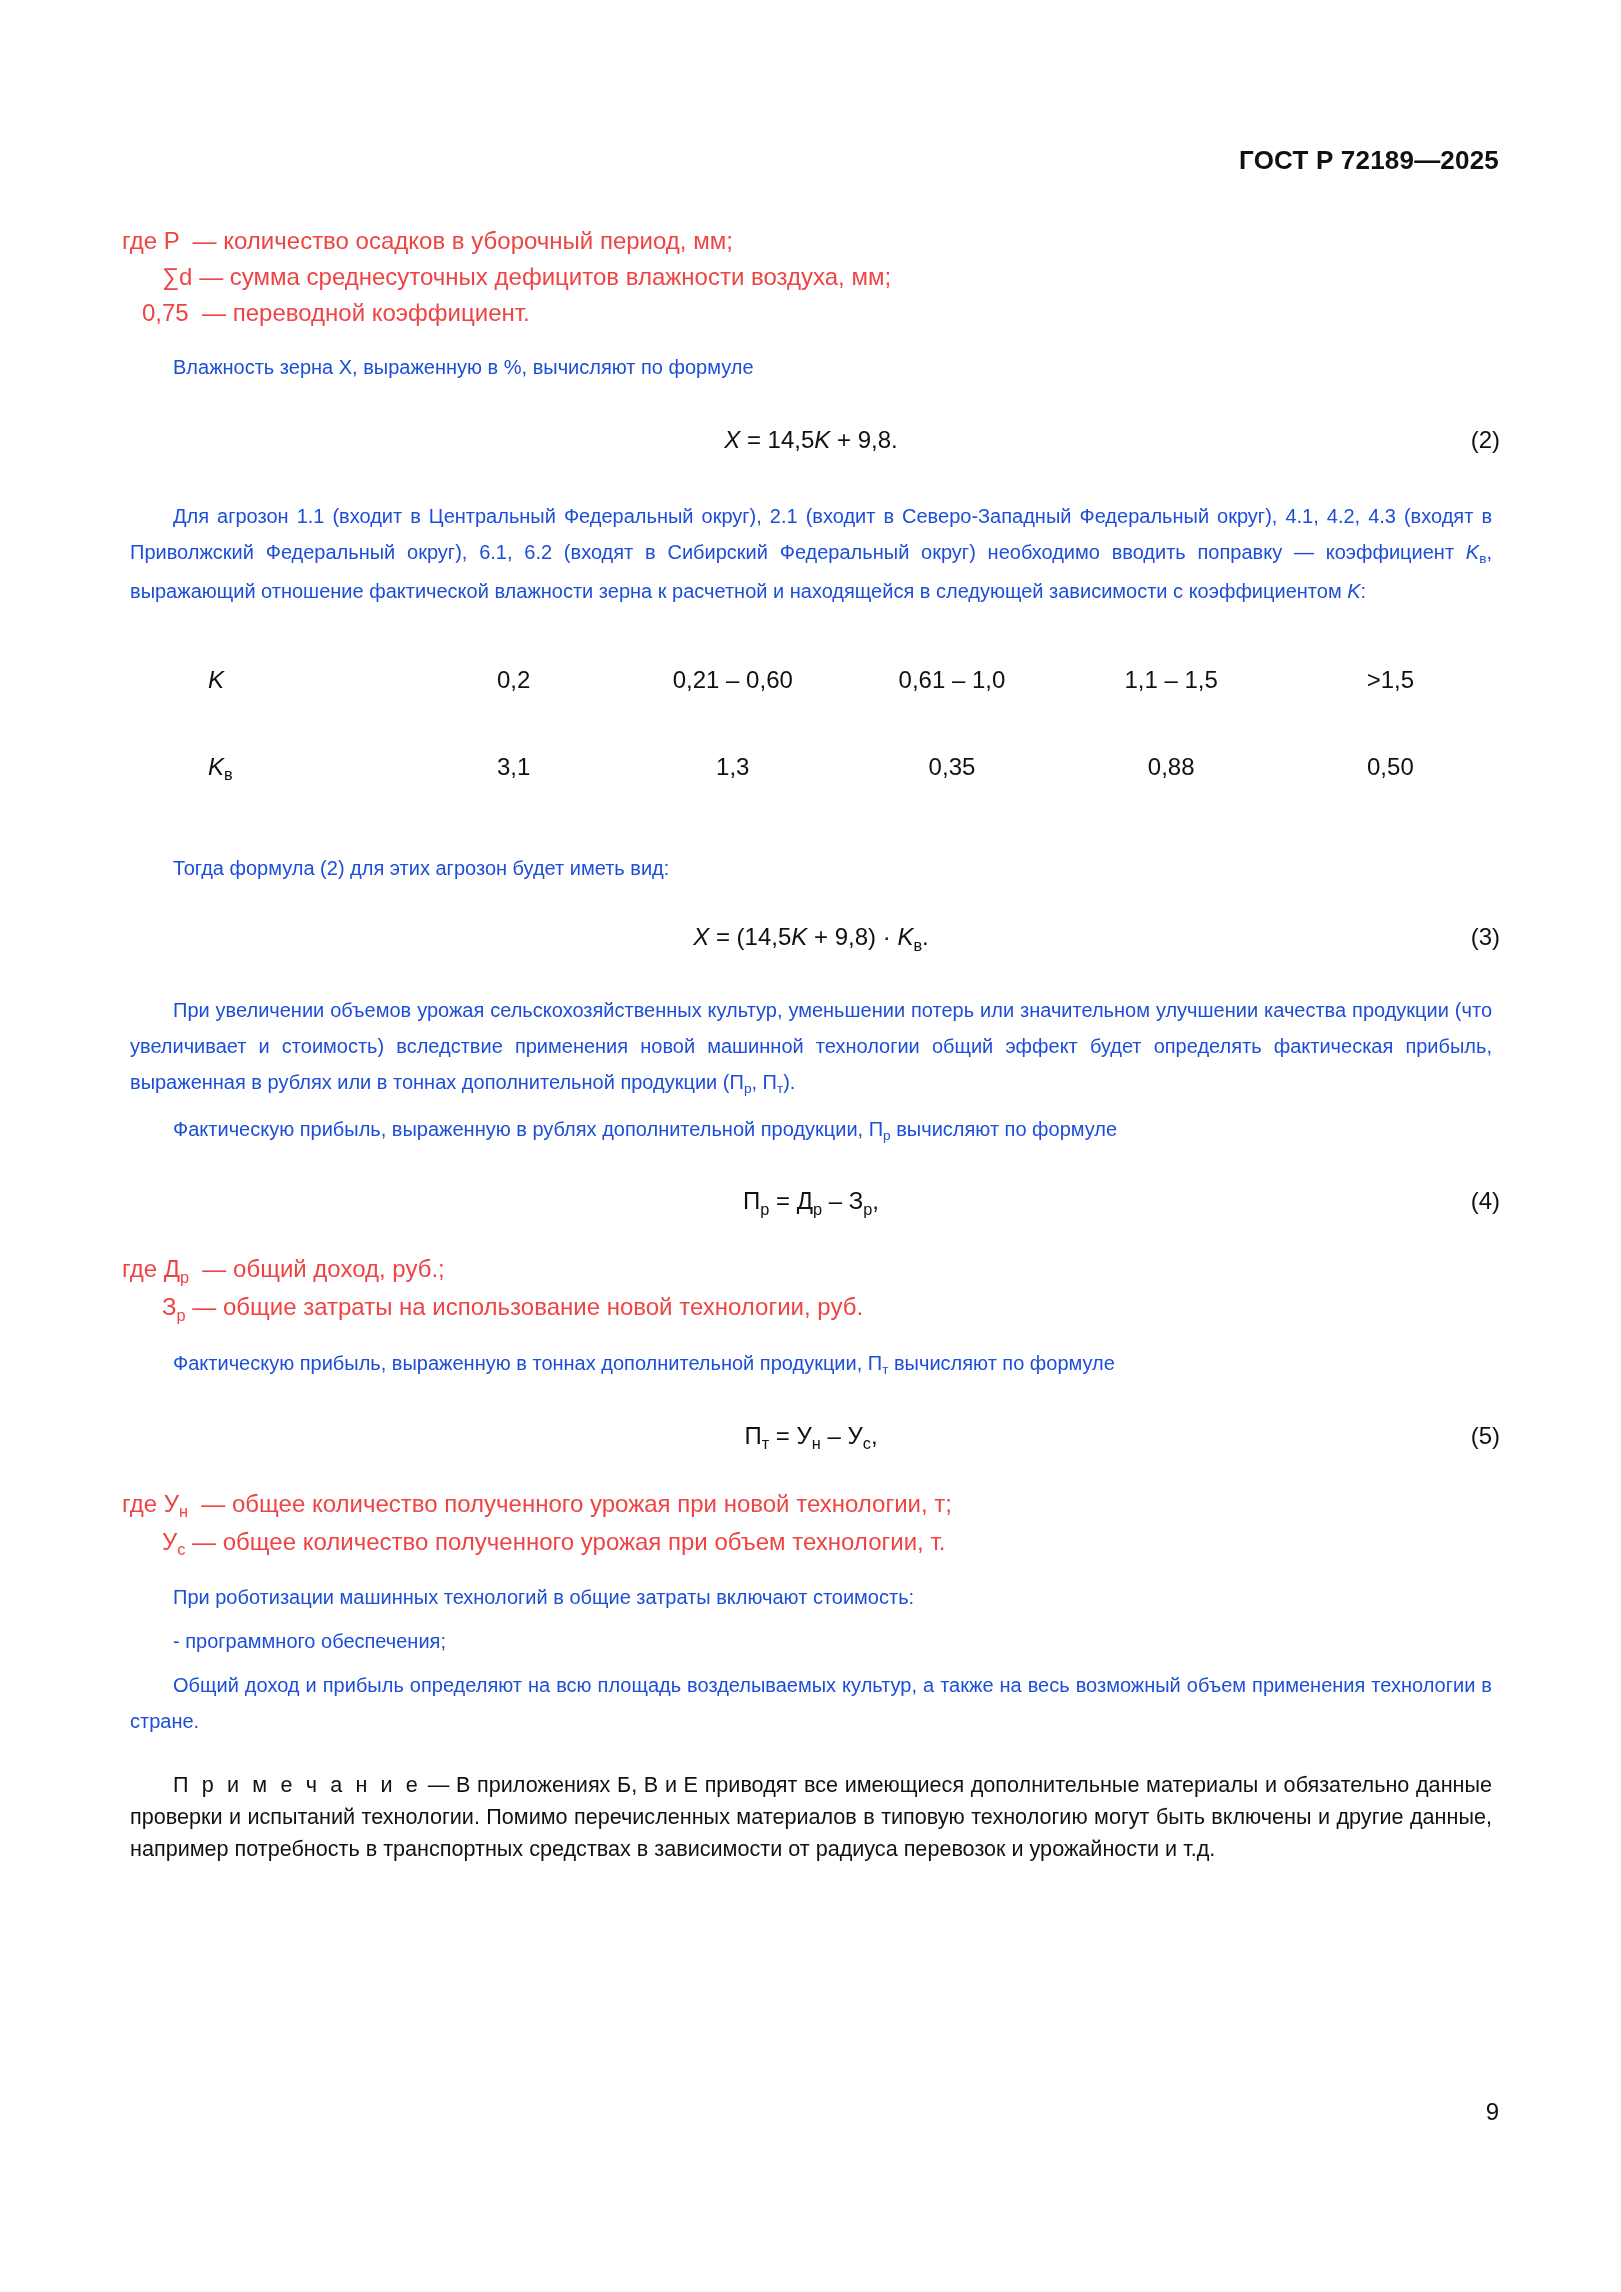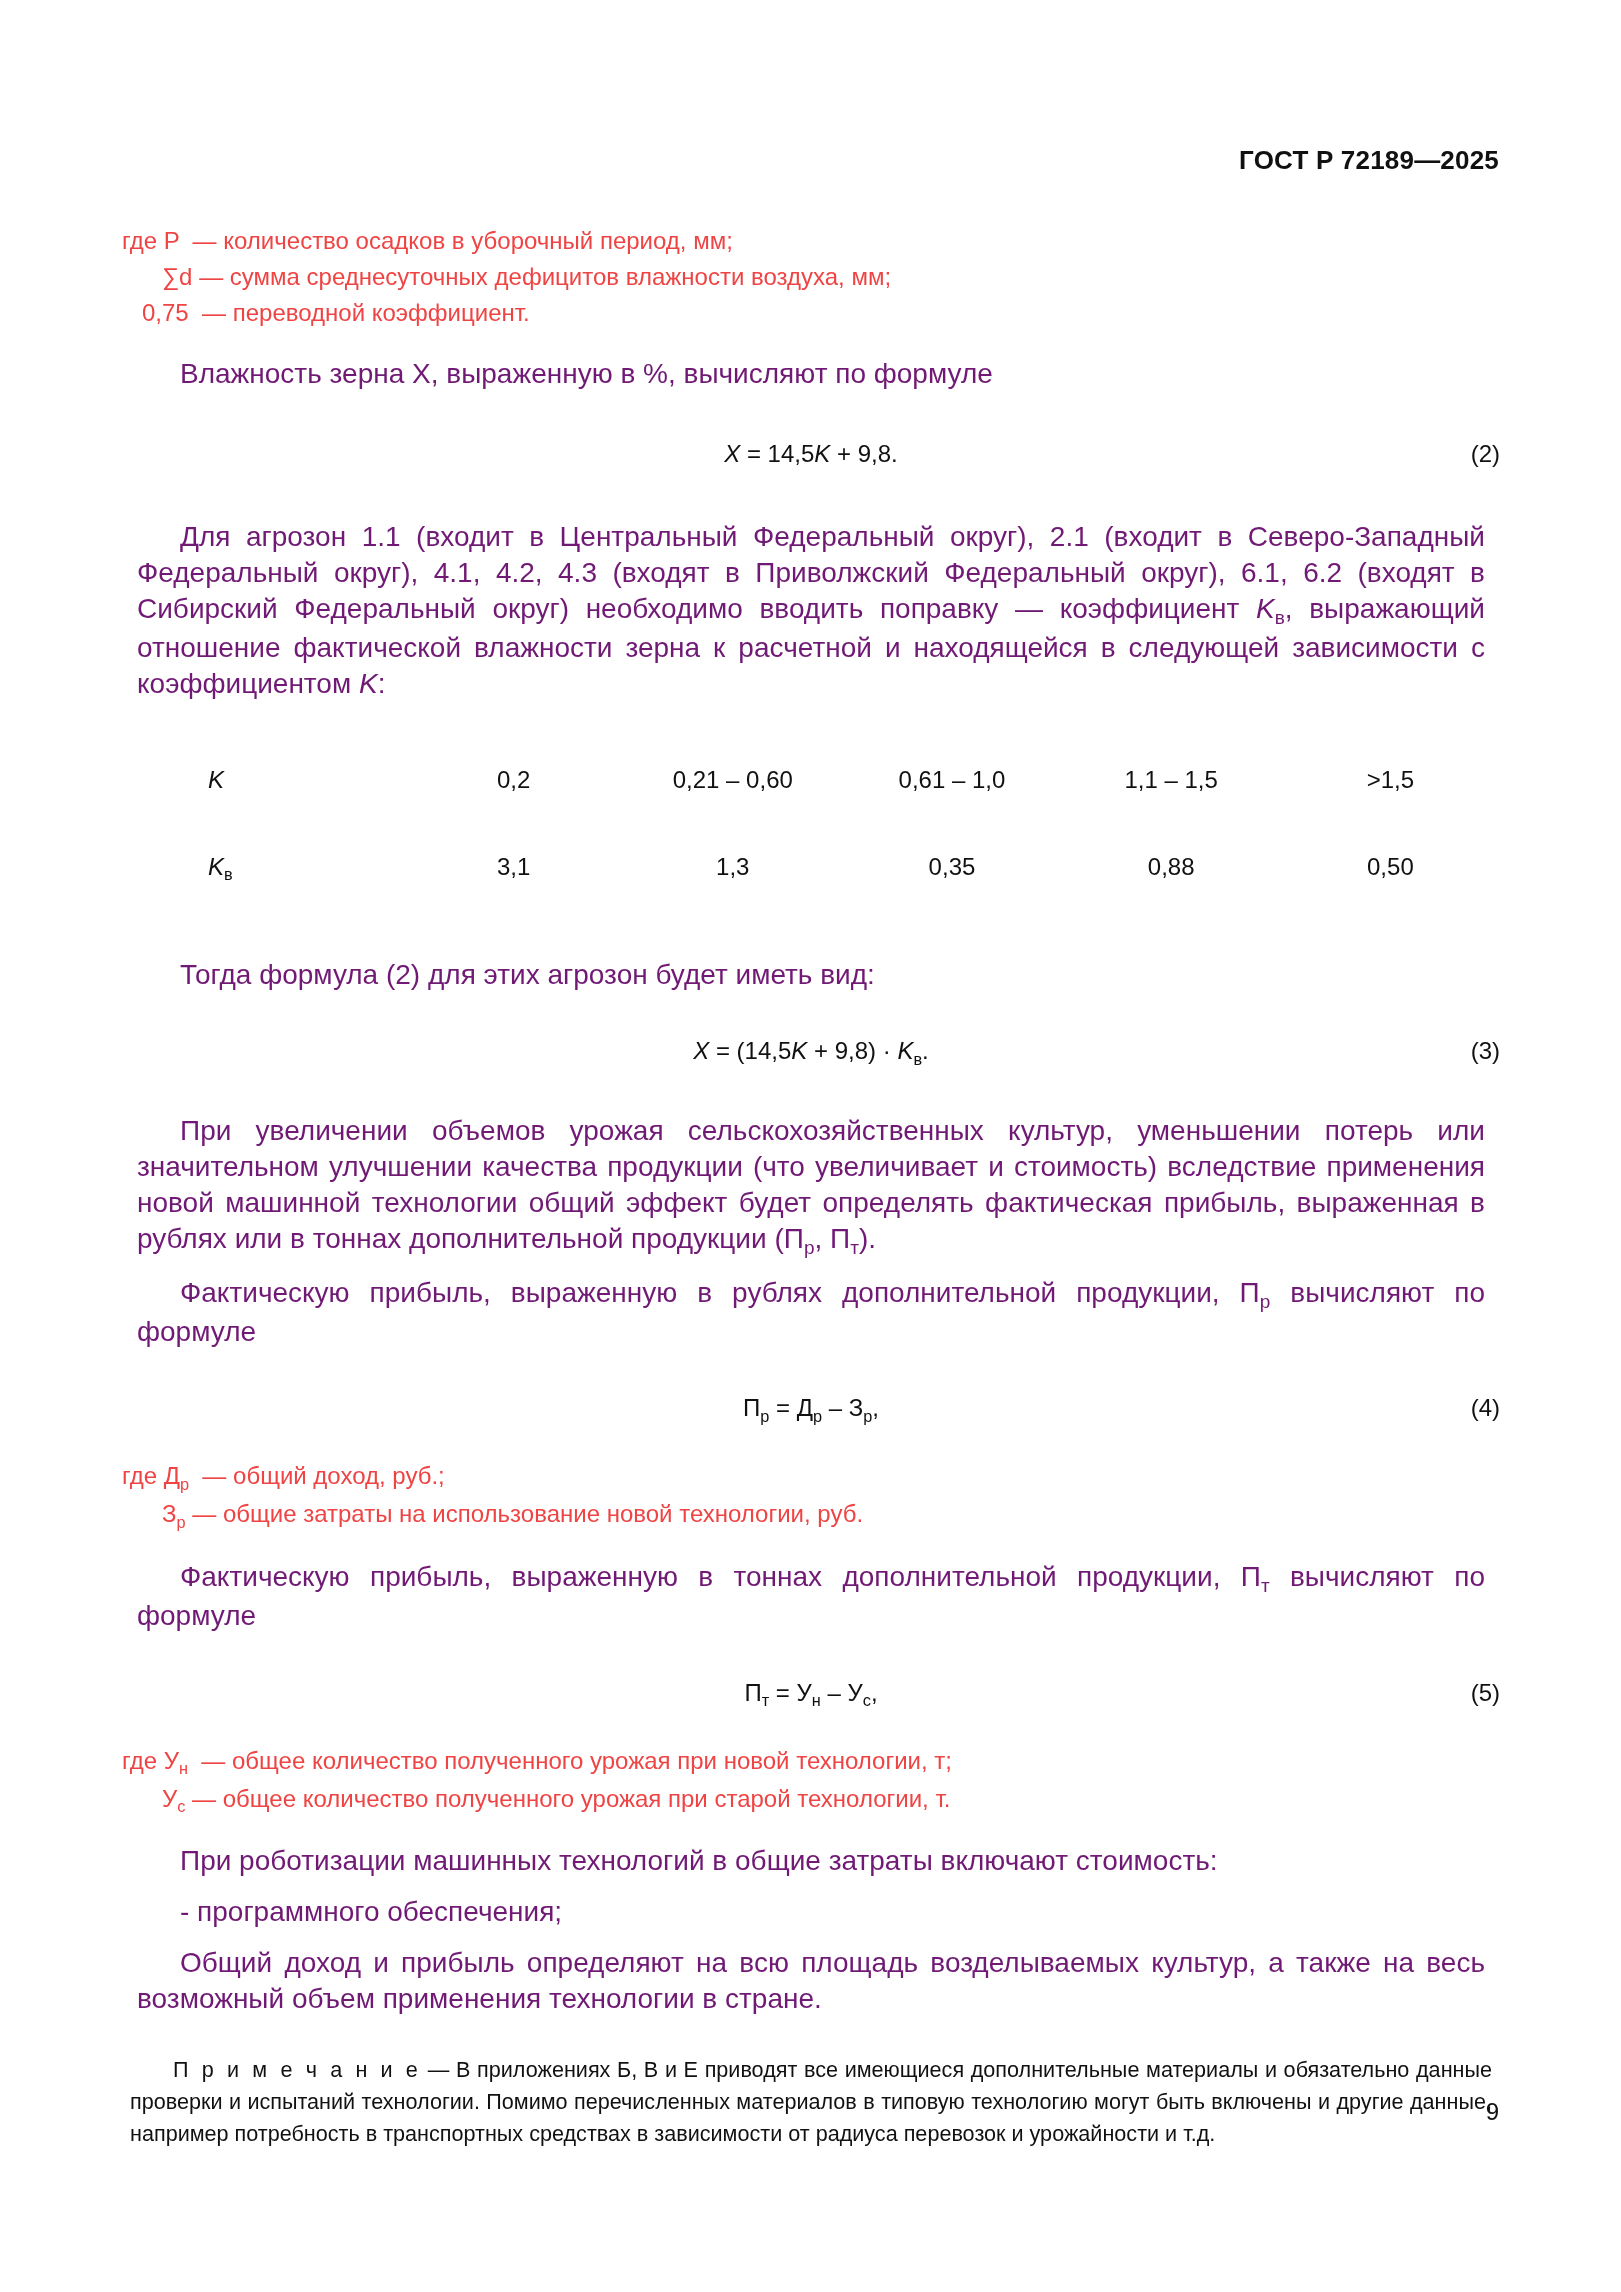--- a/index.html
+++ b/index.html
@@ -36,26 +36,26 @@
   
   .content {
     position: absolute;
     top: 223px;
     left: 122px;
     width: 1378px;
   }
 
   
   .p {
-    font-size: 28px;
+    font-size: 20px;
     line-height: 36px;
     text-align: justify;
     text-justify: inter-word;
-    margin: 15px;
-    color: #701a75;
+    margin: 8px;
+    color: #1d4ed8;
   }
   .p.indent { text-indent: 43px; }
   .p.nojust { text-align: left; }
 
   .where-line {
     font-size: 24px;
     line-height: 36px;
     margin: 0;
     white-space: pre;
     color: #ef4444;
@@ -260,21 +260,21 @@
       <div class="formula-body">
         П<sub>т</sub> = У<sub>н</sub> – У<sub>с</sub>,
       </div>
       <div class="formula-num">(5)</div>
     </div>
 
     <div class="gap-30"></div>
 
     <div>
       <div class="where-line"><span>где У</span><sub>н</sub><span>  — общее количество полученного урожая при новой технологии, т;</span></div>
-      <div class="where-line">      <span>У</span><sub>с</sub><span> — общее количество полученного урожая при старой технологии, т.</span></div>
+      <div class="where-line">      <span>У</span><sub>с</sub><span> — общее количество полученного урожая при объем технологии, т.</span></div>
     </div>
 
     <div class="gap-10"></div>
 
     <p class="p indent nojust">При роботизации машинных технологий в общие затраты включают стоимость:</p>
     <p class="p indent nojust">- программного обеспечения;</p>
 
     <p class="p indent">Общий доход и прибыль определяют на всю площадь возделываемых культур, а также на весь возможный объем применения технологии в стране.</p>
 
     <div class="gap-14"></div>

